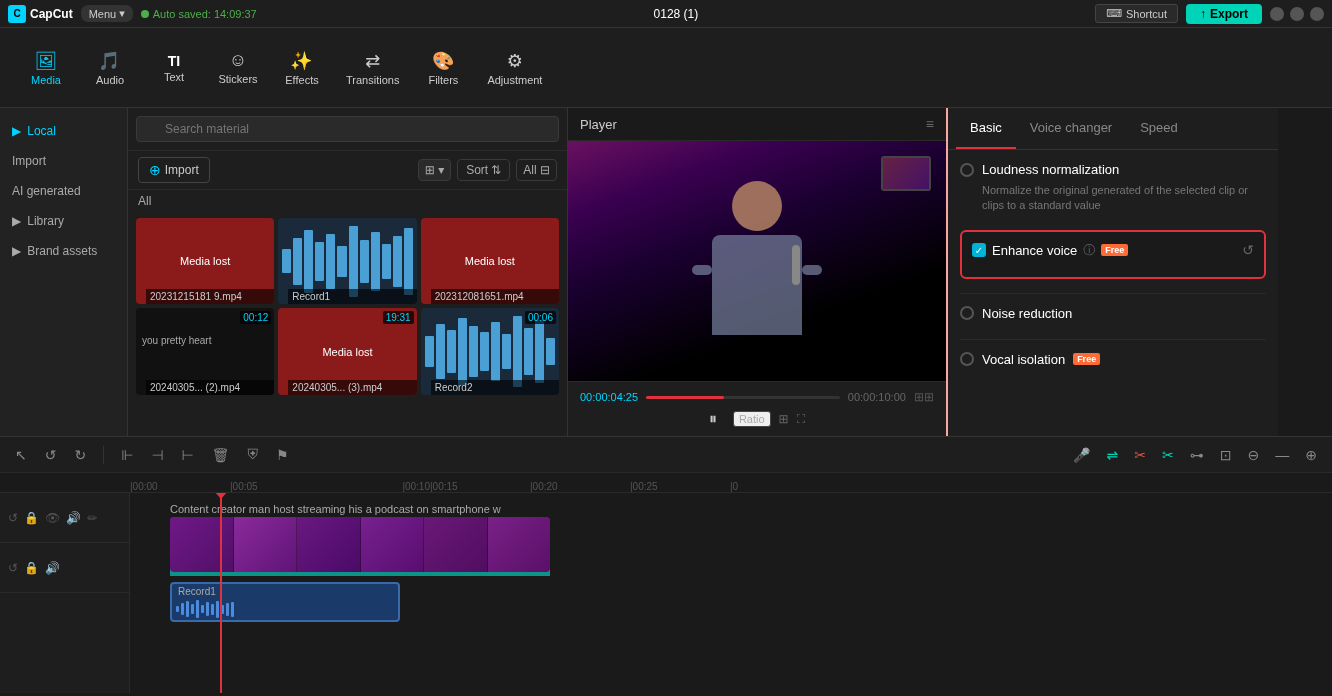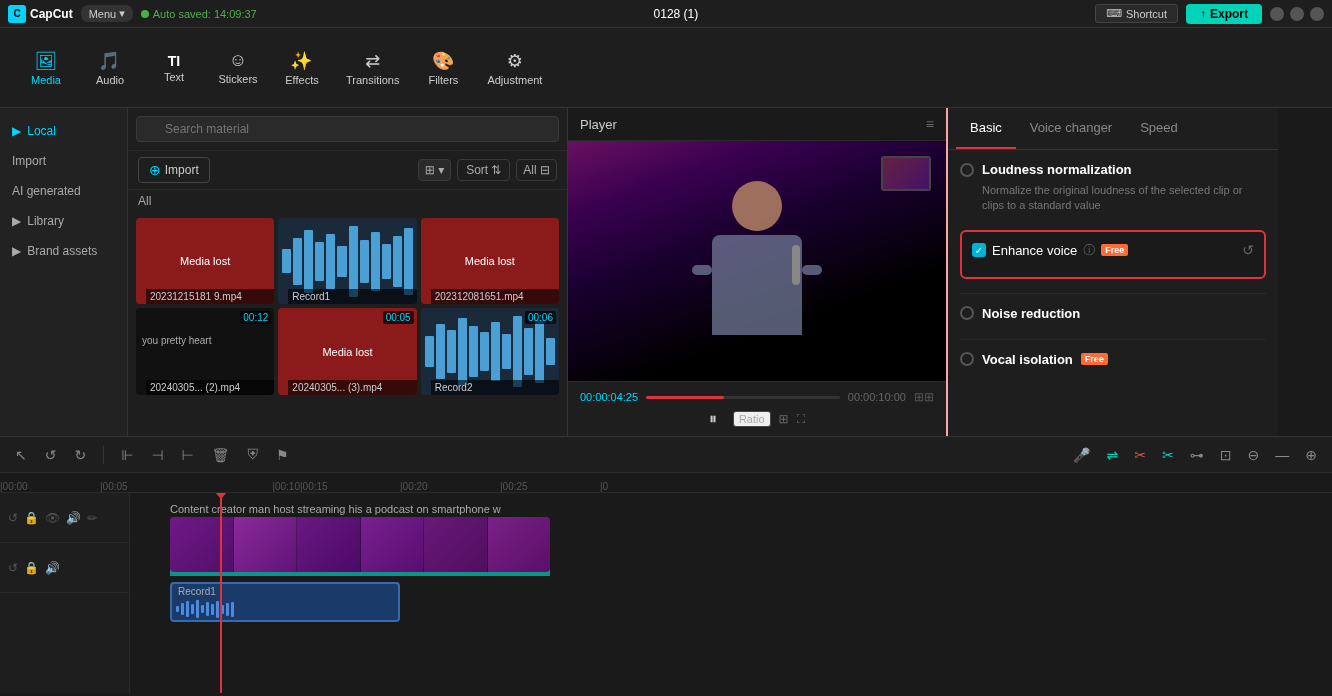--- a/index.html
+++ b/index.html
@@ -270,21 +270,21 @@
     }
     .section-checkbox {
       width: 14px;
       height: 14px;
       border-radius: 50%;
       border: 2px solid #555;
       background: transparent;
       cursor: pointer;
       flex-shrink: 0;
     }
-    .section-name { font-size: 13px; color: #fff; font-weight: 700; }
+    .section-name { font-size: 13px; color: #fff; font-weight: 400; }
     .section-desc { font-size: 11px; color: #777; line-height: 1.4; padding-left: 22px; margin-bottom: 10px; }
 
     
     .enhance-box {
       border: 2px solid #e0323c;
       border-radius: 6px;
       padding: 10px;
       background: #1a1a1a;
       margin-bottom: 14px;
     }
@@ -540,21 +540,21 @@
       </div>
 
       <div class="media-item" style="background:#111;">
         <div style="padding:6px;font-size:10px;color:#aaa;height:50%;display:flex;align-items:flex-end;">you pretty heart</div>
         <div class="duration-badge">00:12</div>
         <div class="media-label">20240305... (2).mp4</div>
       </div>
 
       <div class="media-item media-item-red">
         <div class="media-lost-text">Media lost</div>
-        <div class="duration-badge">00:05</div>
+        <div class="duration-badge">19:31</div>
         <div class="media-label">20240305... (3).mp4</div>
       </div>
 
       <div class="media-item media-item-waveform">
         <div class="waveform-bars">
           <div class="wbar" style="height:40%"></div>
             <div class="wbar" style="height:70%"></div>
           <div class="wbar" style="height:55%"></div>
             <div class="wbar" style="height:85%"></div>
           <div class="wbar" style="height:65%"></div>
@@ -633,21 +633,21 @@
         <span>Speed</span>
       </div>
     </div>
     <div class="right-content">
 
       <div class="audio-section">
         <div class="section-row">
           <div class="section-checkbox"></div>
           <span class="section-name">Loudness normalization</span>
         </div>
-        <div class="section-desc">Normalize the original loudness of the selected clip or clips to a standard value</div>
+        <div class="section-desc">Normalize the original generated of the selected clip or clips to a standard value</div>
       </div>
 
       <div class="enhance-box">
         <div class="enhance-header">
           <div class="enhance-left">
             <div class="enhance-checkbox">
               <span style="color:#fff;font-size:10px;">✓</span>
             </div>
             <span class="enhance-name">Enhance voice</span>
             <span class="info-icon">ⓘ</span>
@@ -696,21 +696,21 @@
       <button class="tl-tool-btn" style="color:#e0503c;">✂</button>
       <button class="tl-tool-btn" style="color:#00d4b8;">✂</button>
       <button class="tl-tool-btn">⊶</button>
       <button class="tl-tool-btn">⊡</button>
       <button class="tl-tool-btn">⊖</button>
       <button class="tl-tool-btn">—</button>
       <button class="tl-tool-btn">⊕</button>
     </div>
   </div>
 
-  <div style="height:20px;background:#1a1a1a;border-bottom:1px solid #2a2a2a;display:flex;align-items:flex-end;">
+  <div style="height:20px;background:#1a1a1a;border-bottom:1px solid #2a2a2a;display:flex;align-items:flex-end;padding-left:130px;">
     <span style="font-size:10px;color:#555;width:100px;text-align:left;">|00:00</span>
     <span style="font-size:10px;color:#555;width:100px;text-align:left;">|00:05</span>
     <span style="font-size:10px;color:#555;width:100px;text-align:right;">|00:10</span>
     <span style="font-size:10px;color:#555;width:100px;text-align:left;">|00:15</span>
     <span style="font-size:10px;color:#555;width:100px;text-align:left;">|00:20</span>
     <span style="font-size:10px;color:#555;width:100px;text-align:left;">|00:25</span>
     <span style="font-size:10px;color:#555;width:40px;text-align:left;">|0</span>
   </div>
 
   <div style="display:flex;height:200px;">

